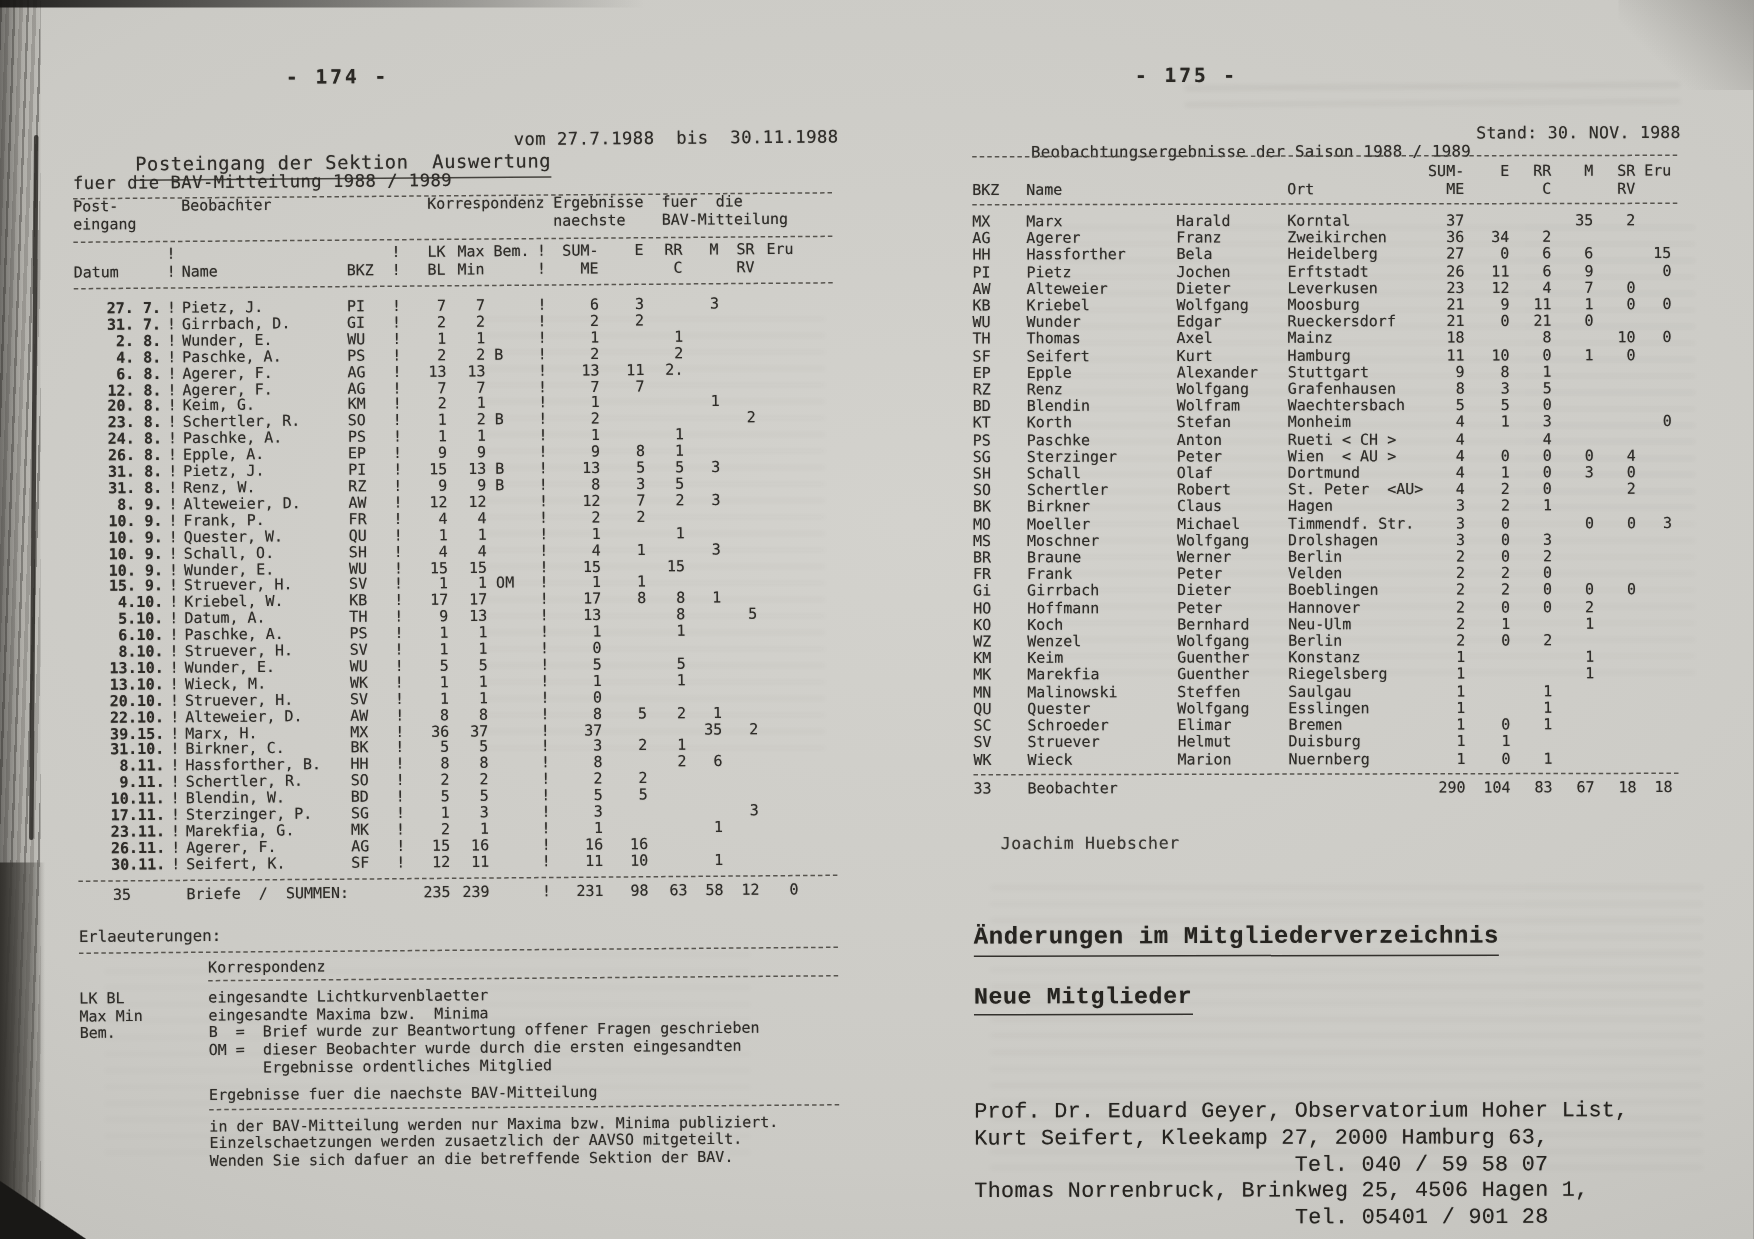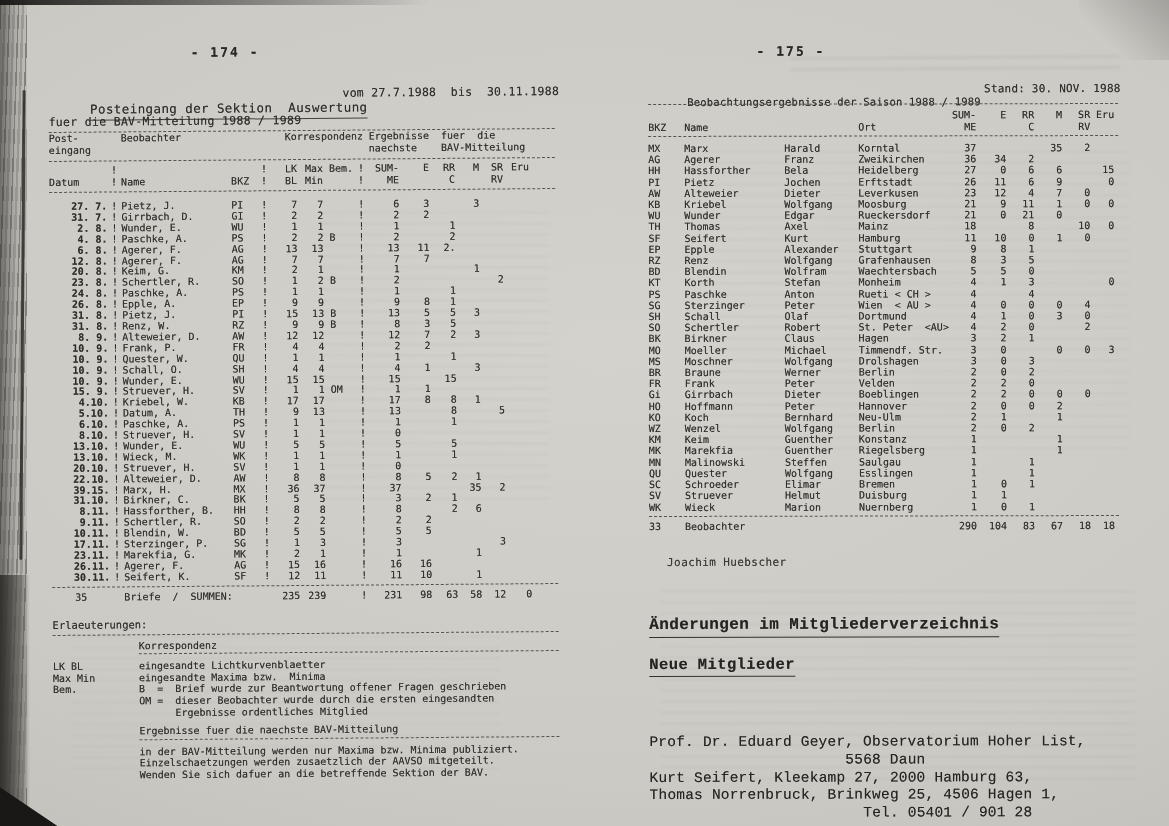--- a/index.html
+++ b/index.html
@@ -1366,16 +1366,16 @@
       </div>
     </div>
 
     <div class="signature">Joachim Huebscher</div>
 
     <div class="big changes-h">Änderungen im Mitgliederverzeichnis</div>
     <div class="big newmem-h">Neue Mitglieder</div>
 
     <div class="big addr">
       
-    <div>Prof. Dr. Eduard Geyer, Observatorium Hoher List,</div><div>                      5568 Daun</div><div>Kurt Seifert, Kleekamp 27, 2000 Hamburg 63,</div><div>Thomas Norrenbruck, Brinkweg 25, 4506 Hagen 1,</div><div>                        Tel. 05401 / 901 28</div></div>
+    <div>Prof. Dr. Eduard Geyer, Observatorium Hoher List,</div><div>Kurt Seifert, Kleekamp 27, 2000 Hamburg 63,</div><div>                        Tel. 040 / 59 58 07</div><div>Thomas Norrenbruck, Brinkweg 25, 4506 Hagen 1,</div><div>                        Tel. 05401 / 901 28</div></div>
   </div>
 
 </div>
 
 </body></html>

